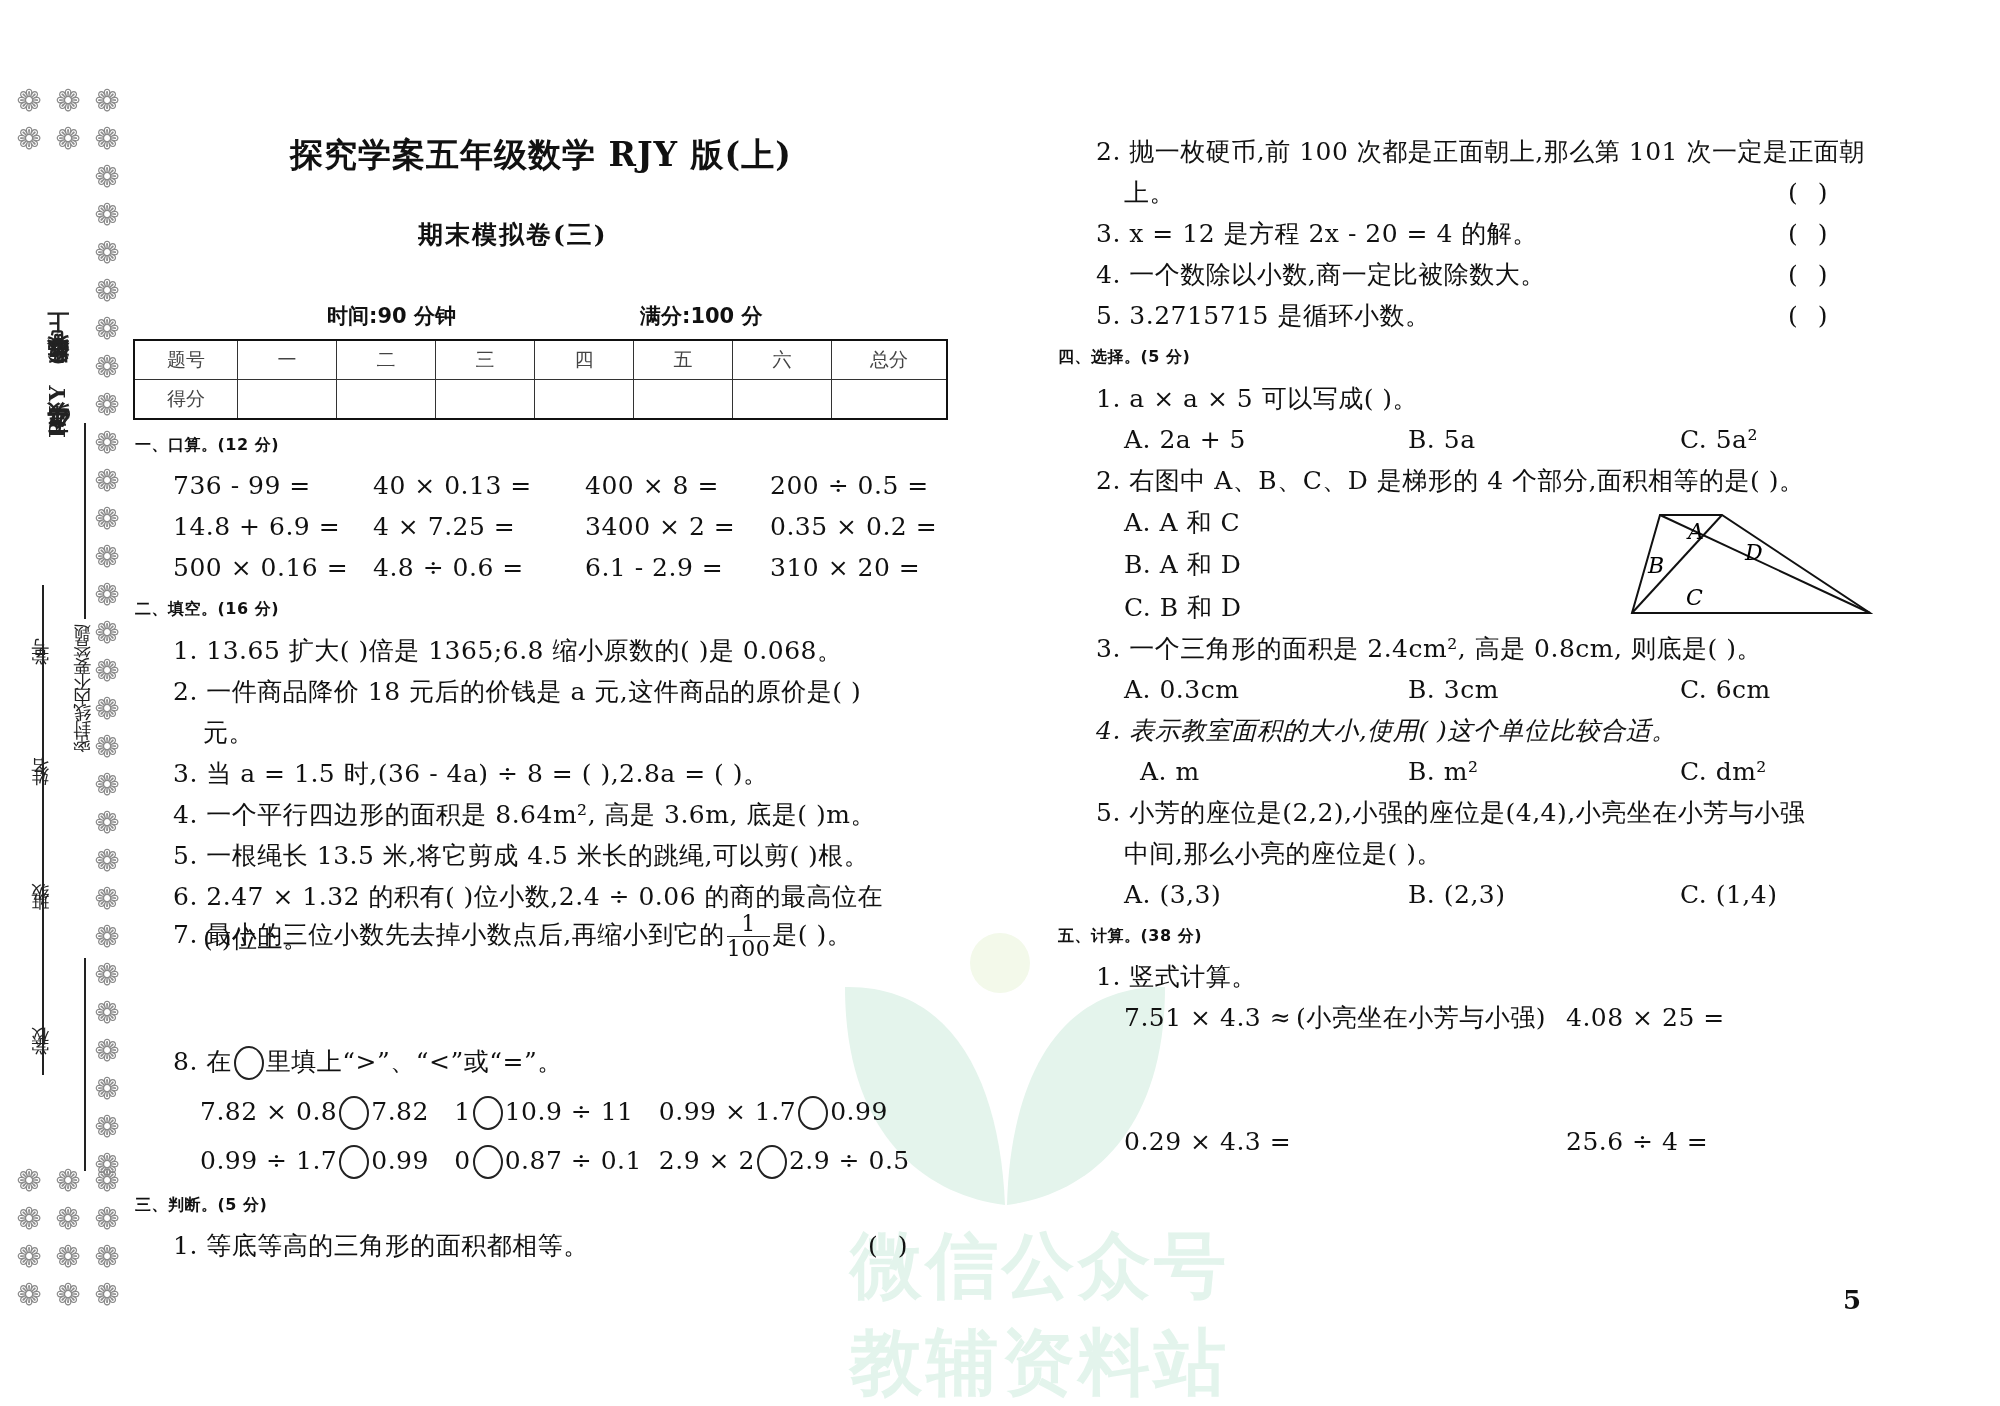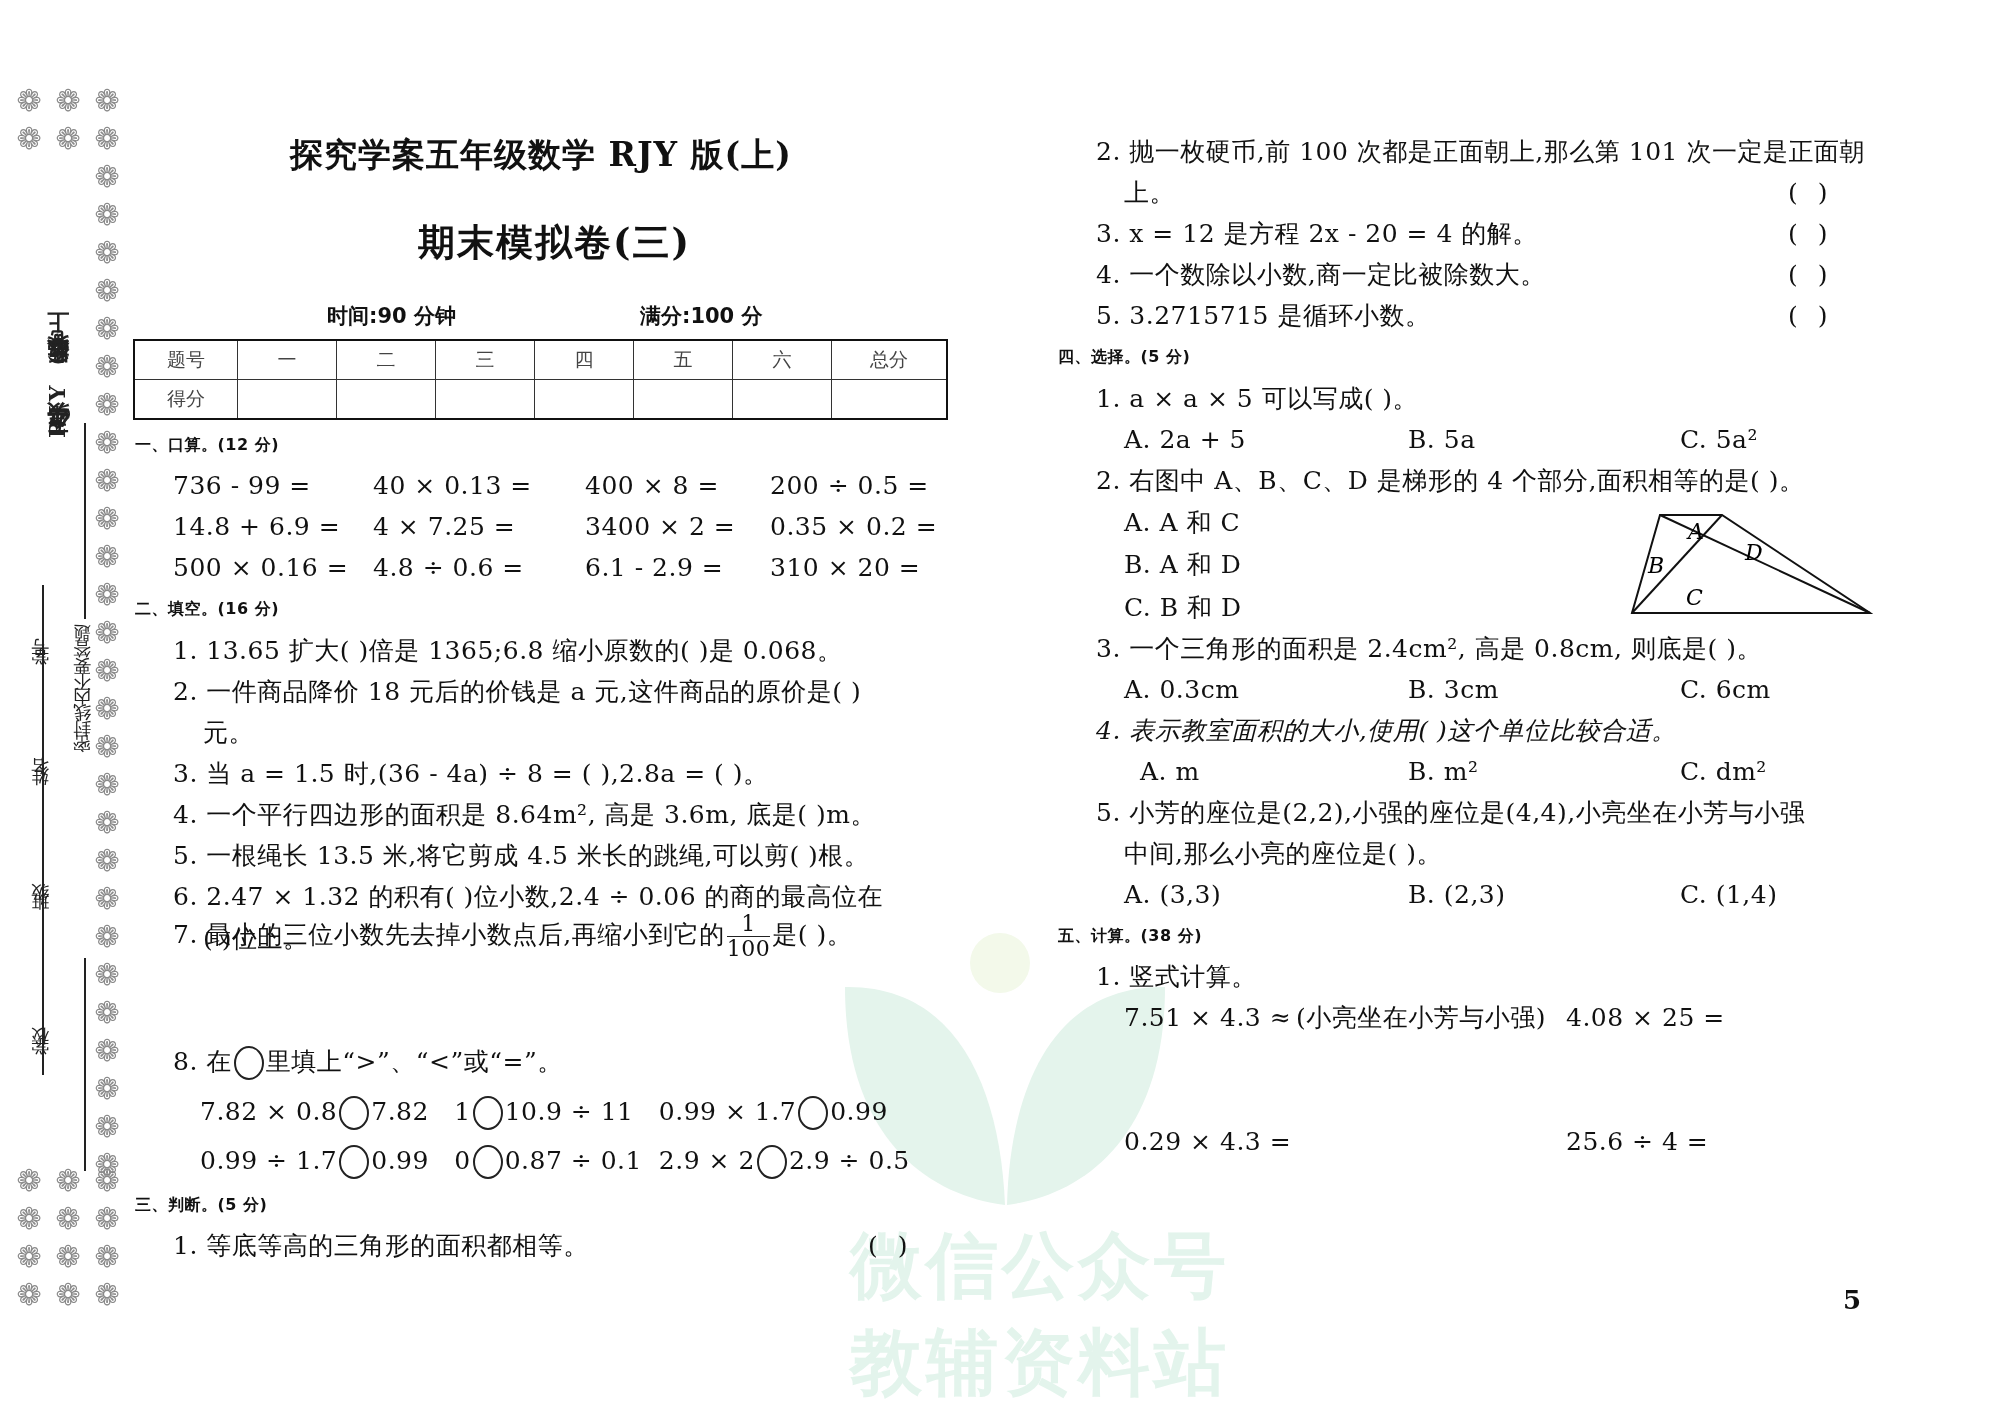--- a/index.html
+++ b/index.html
@@ -2,21 +2,21 @@
 <html><head>
 <meta charset="utf-8">
 <style>
   html, body { margin:0; padding:0; background:#fff; }
   body { width:2000px; height:1406px; position:relative; overflow:hidden;
          font-family:"DejaVu Serif","Liberation Serif",serif; color:#111; }
   .abs { position:absolute; }
   .t { position:absolute; white-space:nowrap; font-size:25px; line-height:30px; letter-spacing:0.5px; }
   .h { font-family:"DejaVu Sans","Liberation Sans",sans-serif; font-weight:bold; font-size:16px; }
   .title1 { position:absolute; left:290px; top:133px; font-size:33px; font-weight:bold; font-family:"DejaVu Serif",serif; letter-spacing:1px; }
-  .title2 { position:absolute; left:418px; top:218px; font-size:37px; font-weight:bold; font-family:"DejaVu Serif",serif; letter-spacing:2px; }
+  .title2 { position:absolute; left:418px; top:218px; font-size:25px; font-weight:bold; font-family:"DejaVu Serif",serif; letter-spacing:2px; }
   .meta { position:absolute; top:302px; font-size:21px; font-weight:bold; font-family:"DejaVu Sans",sans-serif; }
   table.score { position:absolute; left:133px; top:339px; width:815px; border-collapse:collapse; font-size:19px; }
   table.score td { border:1px solid #333; height:36px; text-align:center; color:#444; }
   table.score { border:2px solid #111; }
   
   .flower { position:absolute; width:30px; height:30px; font-size:30px; line-height:30px; color:#8a8a8a; text-align:center; }
   .vline { position:absolute; width:2px; background:#222; }
   .vtext { position:absolute; writing-mode:vertical-rl; transform:rotate(180deg); font-size:18px; letter-spacing:10px; color:#222; }
   .circ { display:inline-block; width:26px; height:30px; border:2px solid #222; border-radius:50%; vertical-align:middle; margin:0 2px; }
   .frac { display:inline-block; vertical-align:middle; text-align:center; font-size:22px; line-height:24px; margin:0 2px; }

